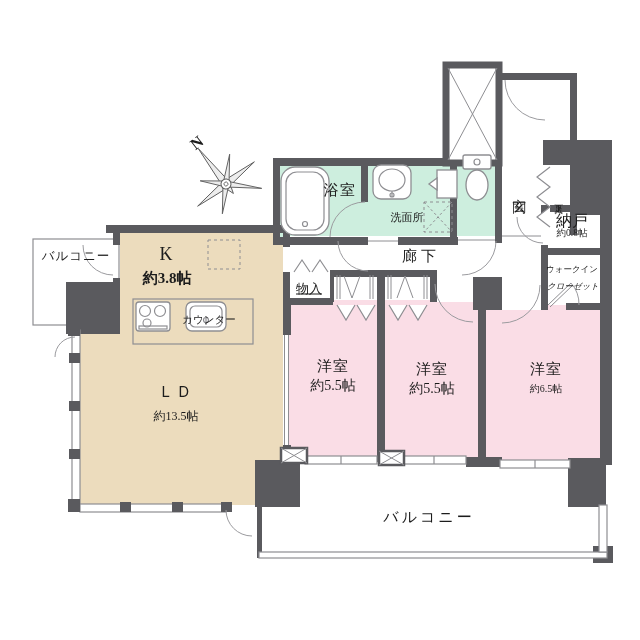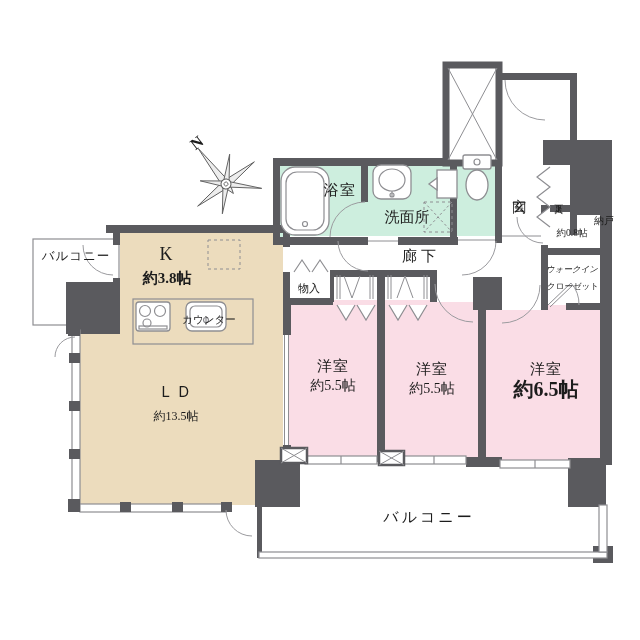--- a/index.html
+++ b/index.html
@@ -217,42 +217,42 @@
   </svg>
 
   <div class="lbl north" style="left:197px;top:143px;font-size:16px;">N</div>
 
   <div class="lbl" style="left:76px;top:256px;font-size:12.5px;letter-spacing:1px;">バルコニー</div>
 
   <div class="lbl" style="left:166px;top:254px;font-size:18px;">K</div>
   <div class="lbl" style="left:167px;top:278px;font-size:15px;font-weight:bold;">約3.8帖</div>
 
   <div class="lbl" style="left:340px;top:190px;font-size:15px;letter-spacing:1.5px;">浴室</div>
-  <div class="lbl" style="left:407px;top:217px;font-size:15px;text-align:center;">洗面所</div>
+  <div class="lbl" style="left:407px;top:217px;font-size:11px;text-align:center;">洗面所</div>
   <div class="lbl" style="left:421px;top:256px;font-size:15px;letter-spacing:4px;">廊下</div>
 
   <div class="lbl vert" style="left:519px;top:190px;font-size:13.5px;letter-spacing:2px;">玄関</div>
   <div class="lbl vert" style="left:559px;top:198px;font-size:8.5px;">下足入</div>
 
-  <div class="lbl" style="left:572px;top:221px;font-size:10px;margin-left:32px;">納戸</div>
+  <div class="lbl" style="left:572px;top:221px;font-size:16px;">納戸</div>
   <div class="lbl" style="left:572px;top:234px;font-size:9.5px;">約0.8帖</div>
 
-  <div class="lbl" style="left:572px;top:269px;font-size:8.5px;font-style:italic;">ウォークイン</div>
-  <div class="lbl" style="left:573px;top:286px;font-size:8.5px;">クローゼット</div>
-
-  <div class="lbl" style="left:309px;top:288px;font-size:11px;">物入</div>
+  <div class="lbl" style="left:572px;top:269px;font-size:8.5px;">ウォークイン</div>
+  <div class="lbl" style="left:573px;top:286px;font-size:8.5px;font-style:italic;">クローゼット</div>
+
+  <div class="lbl" style="left:309px;top:288px;font-size:13px;text-decoration:underline;">物入</div>
 
   <div class="lbl" style="left:333px;top:366px;font-size:15px;letter-spacing:1px;">洋室</div>
   <div class="lbl" style="left:333px;top:386px;font-size:14px;">約5.5帖</div>
 
   <div class="lbl" style="left:432px;top:369px;font-size:15px;letter-spacing:1px;">洋室</div>
   <div class="lbl" style="left:432px;top:389px;font-size:14px;">約5.5帖</div>
 
   <div class="lbl" style="left:546px;top:369px;font-size:15px;letter-spacing:1px;">洋室</div>
-  <div class="lbl" style="left:546px;top:389px;font-size:20px;font-weight:bold;">約6.5帖</div>
+  <div class="lbl" style="left:546px;top:389px;font-size:10px;">約6.5帖</div>
 
   <div class="lbl" style="left:176px;top:392px;font-size:16px;letter-spacing:2px;">ＬＤ</div>
   <div class="lbl" style="left:176px;top:416px;font-size:12px;">約13.5帖</div>
 
   <div class="lbl" style="left:209px;top:320px;font-size:10.5px;">カウンター</div>
 
   <div class="lbl" style="left:429px;top:517px;font-size:15px;letter-spacing:3px;">バルコニー</div>
 </div>
 
 </body></html>

